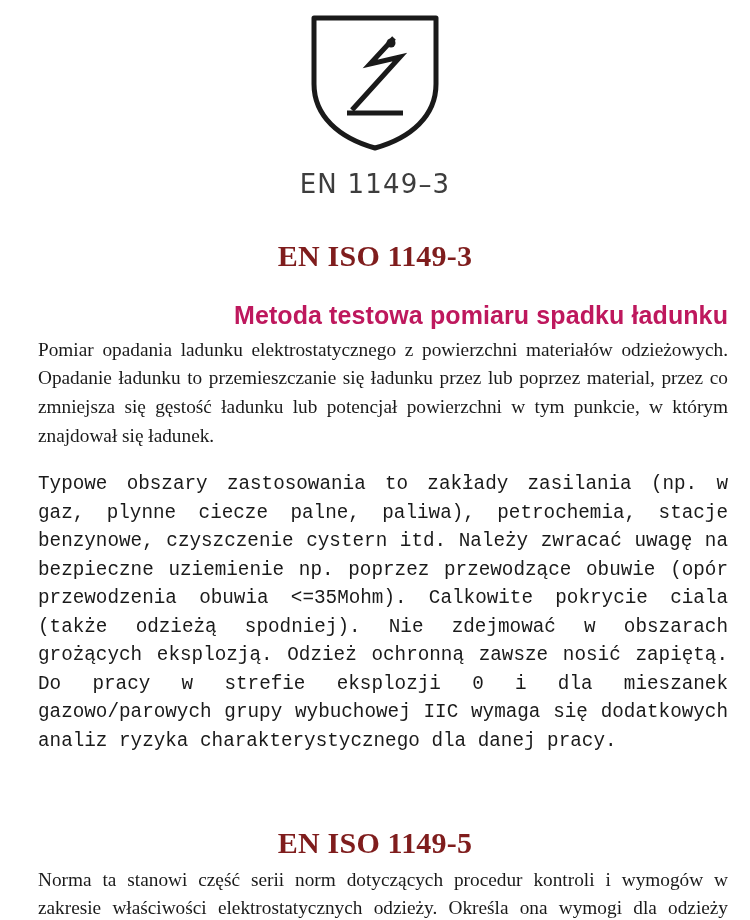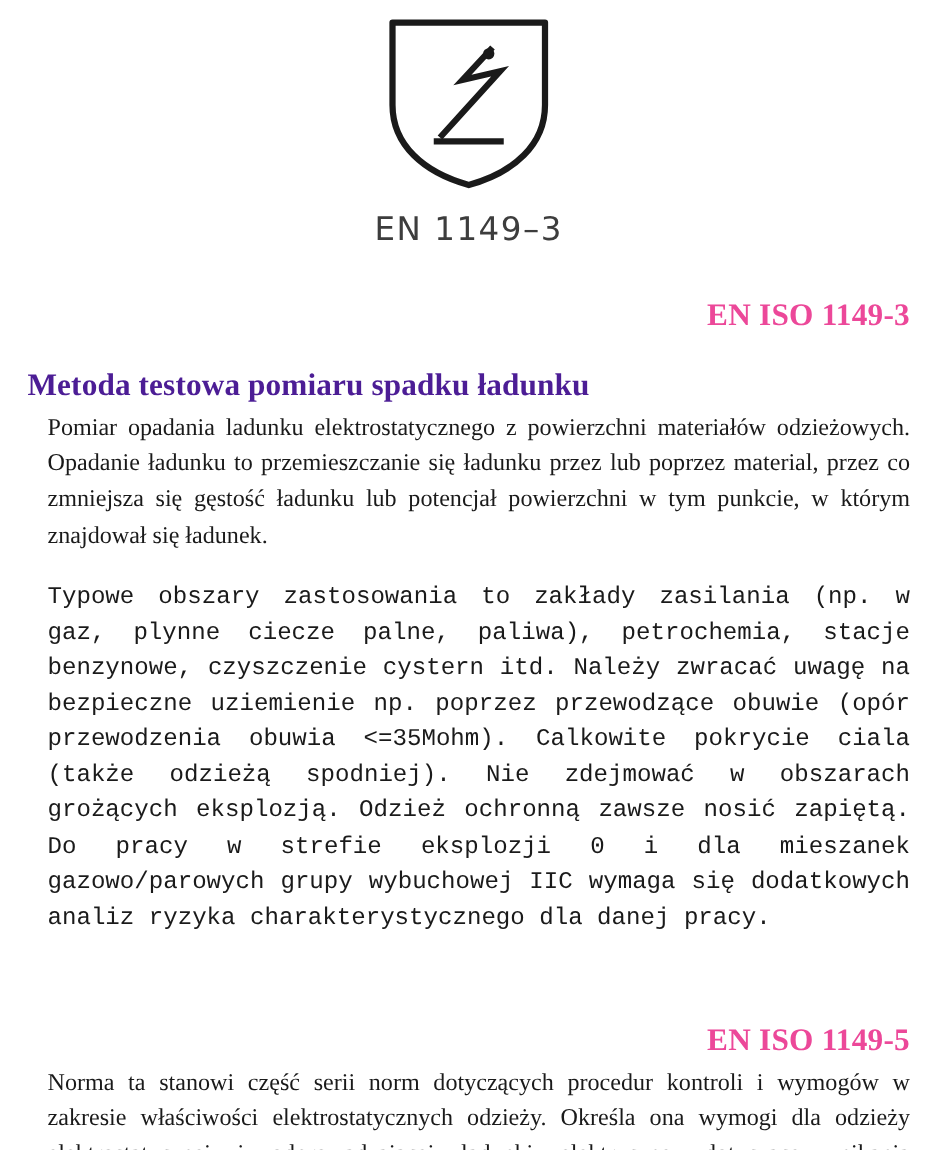--- a/index.html
+++ b/index.html
@@ -45,36 +45,36 @@
   }
   .code-line {
     font-size: 26px;
     letter-spacing: 1.2px;
     line-height: 1.42;
     font-weight: 400;
   }
 
   
   h2.section-title {
-    text-align: right;
+    text-align: center;
     font-family: "Liberation Serif", serif;
     font-weight: bold;
-    font-size: 25px;
+    font-size: 30px;
     margin: 36px 0 0 0;
     letter-spacing: 0.2px;
-    color: #ec4899;
+    color: #7f1d1d;
   }
   h3.section-subtitle {
-    text-align: left;
-    font-family: Liberation Serif, serif;
+    text-align: right;
+    font-family: Liberation Sans, sans-serif;
     font-weight: bold;
     font-size: 25px;
     margin: 28px 0 6px 0;
     letter-spacing: 0.1px;
-    color: #4c1d95;
+    color: #be185d;
   }
   h3.section-subtitle.wide {
     font-size: 25.5px;
     letter-spacing: -0.2px;
   }
 
   
   p.body-text {
     font-family: "Liberation Serif", serif;
     font-size: 19.3px;

